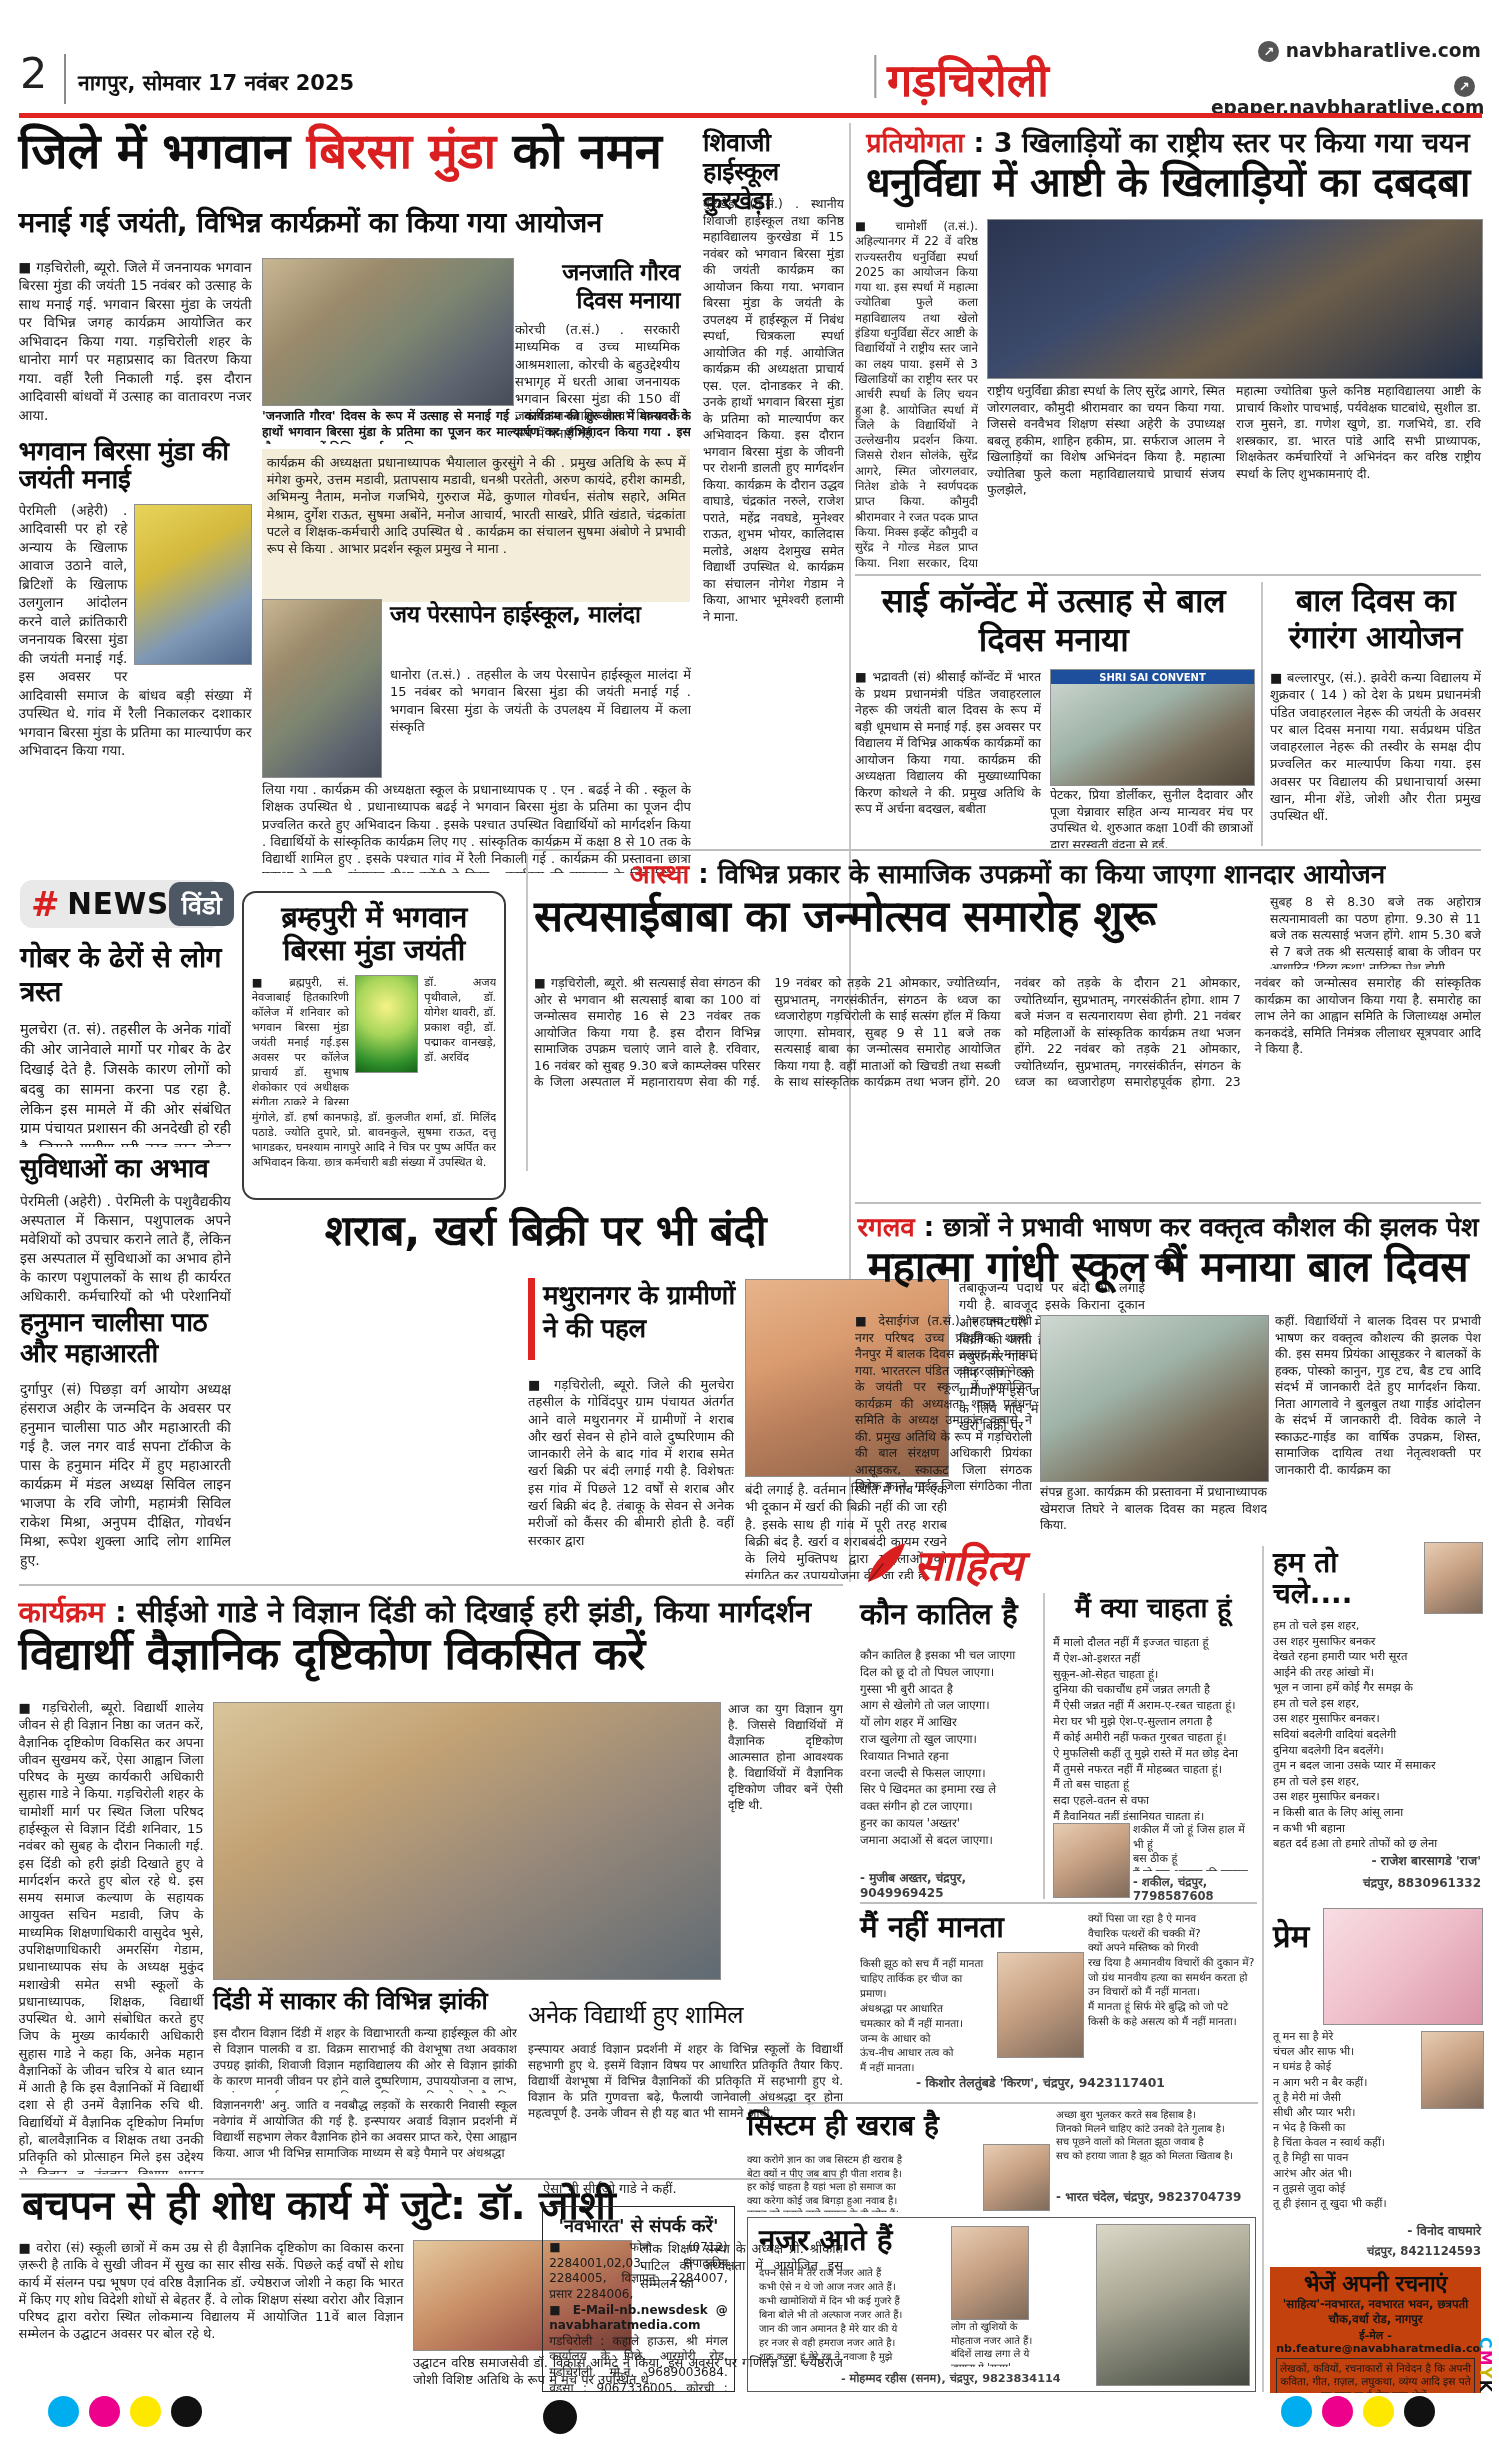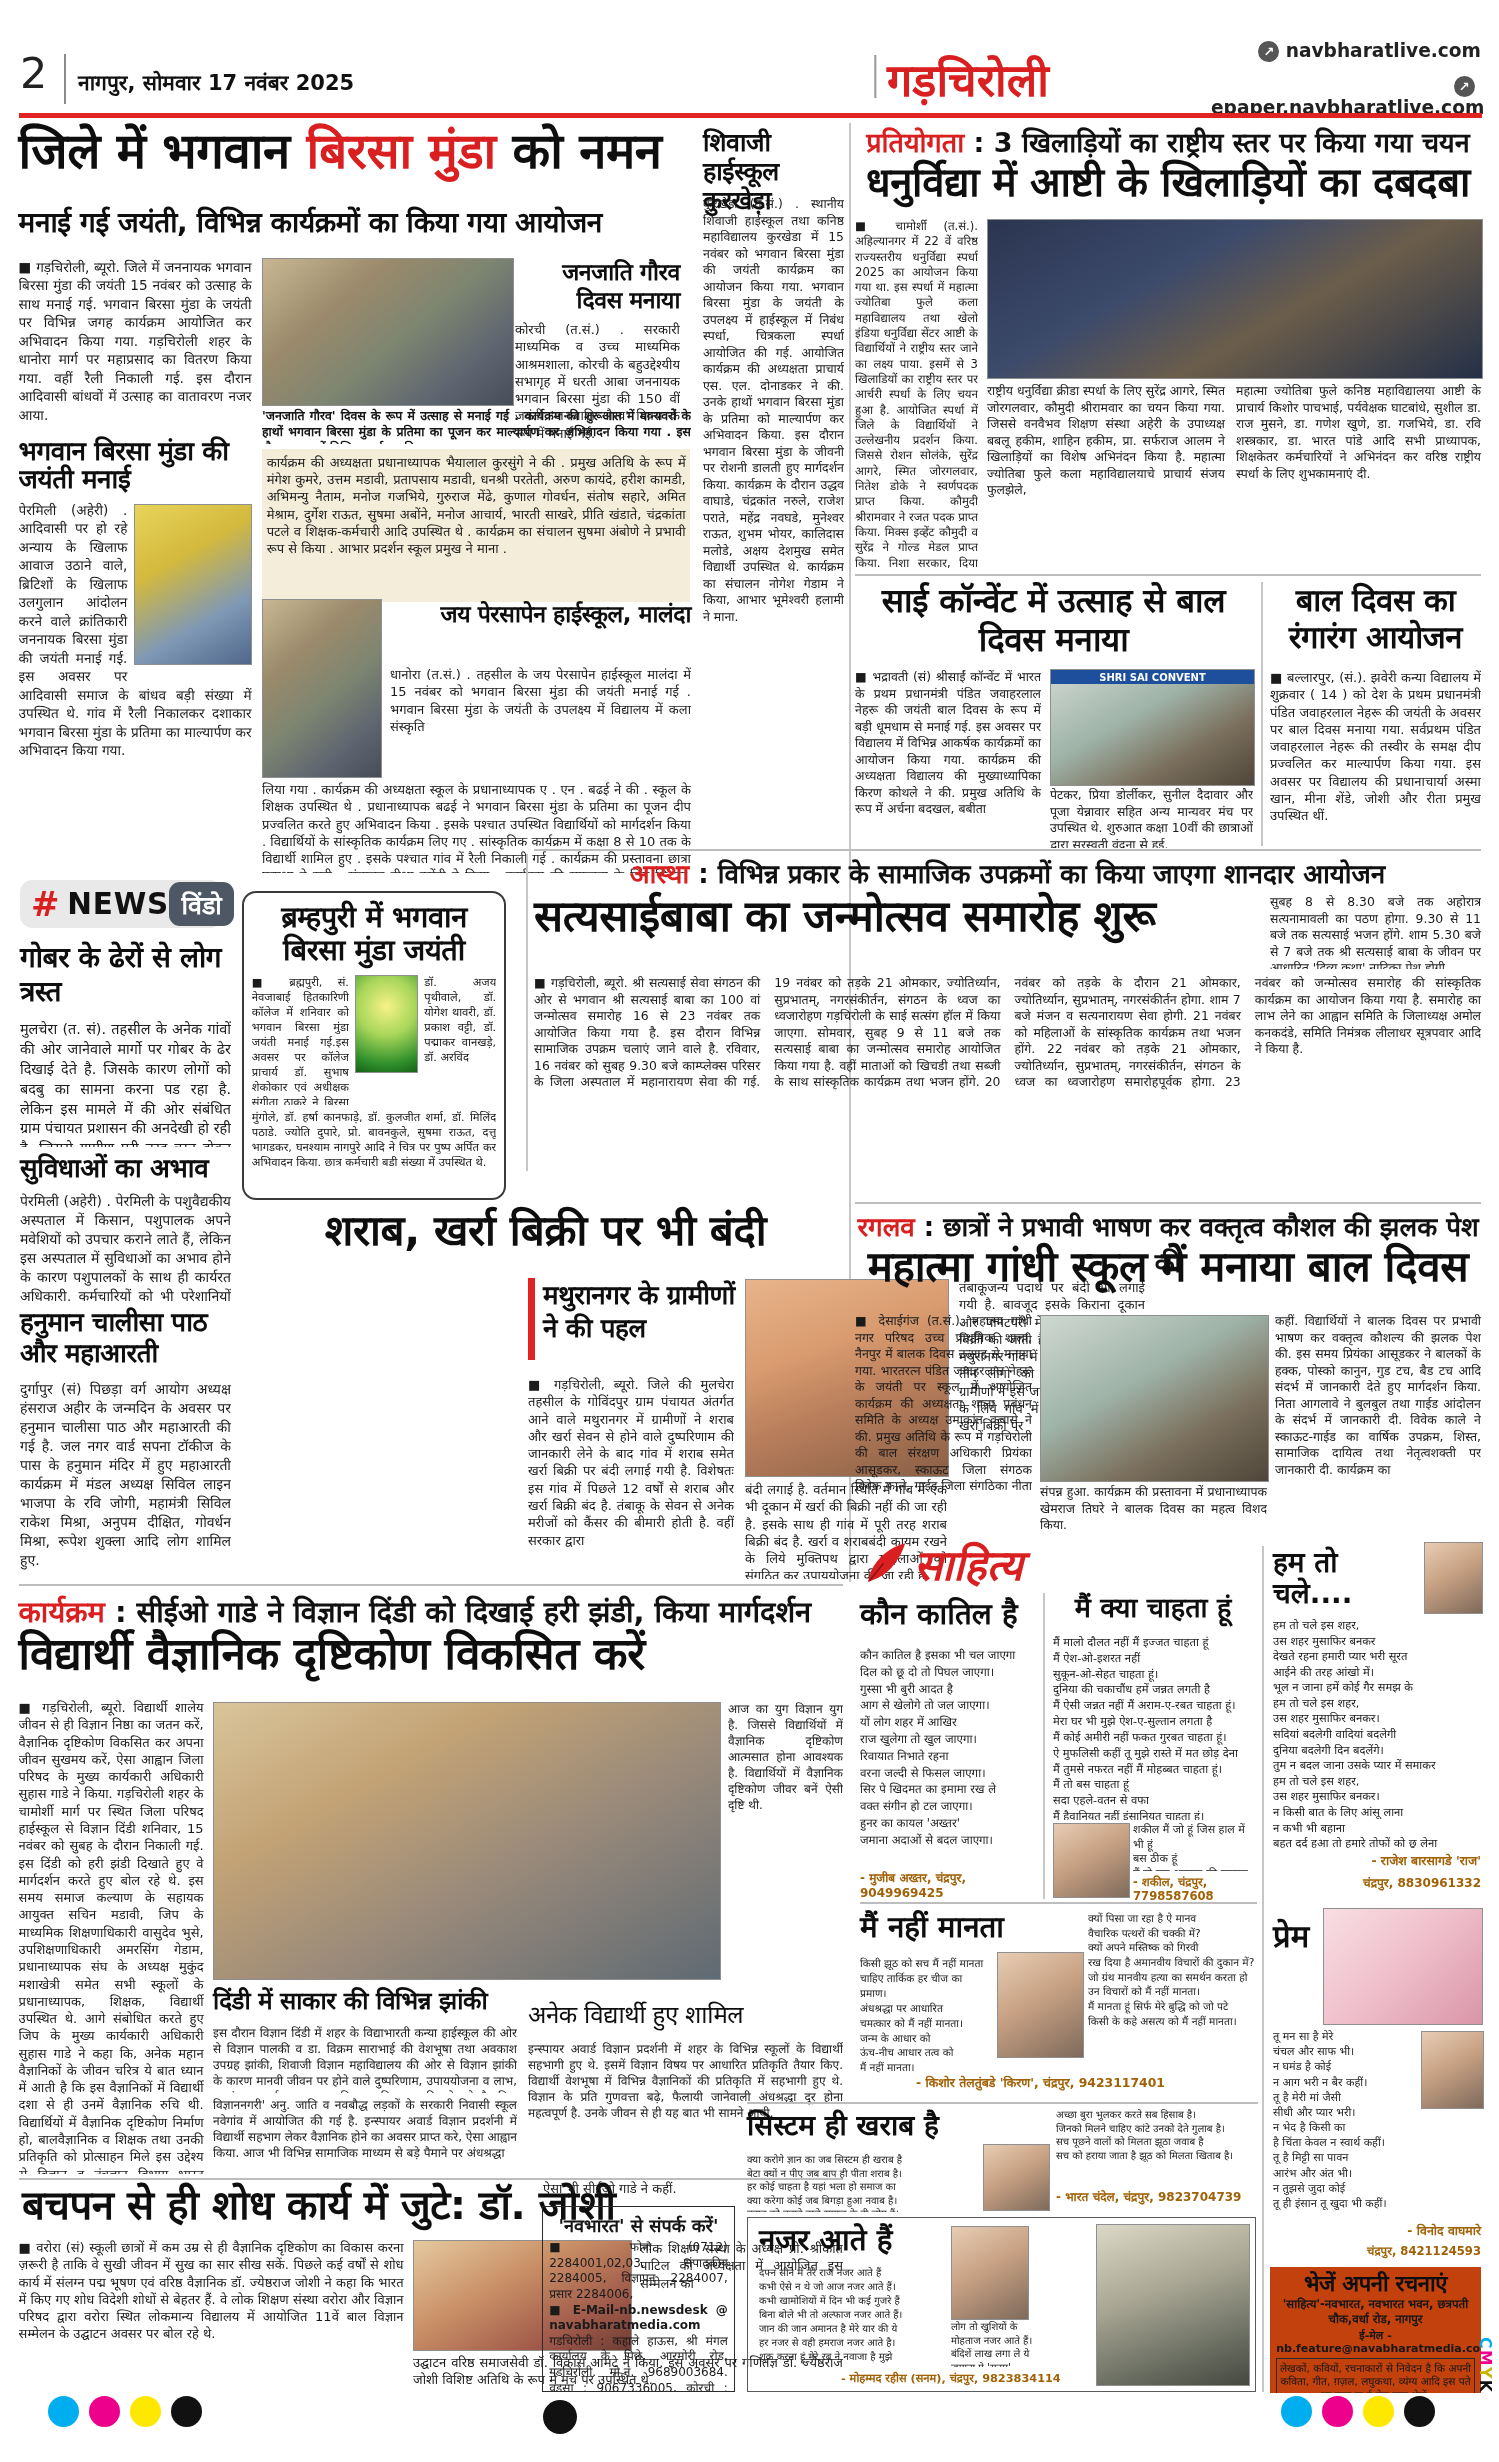--- a/index.html
+++ b/index.html
@@ -19,21 +19,21 @@
   .ph-street{background:linear-gradient(150deg,#d9c49a 0%,#c2a275 30%,#98897a 60%,#5f6a73 100%);}
   .ph-stage{background:linear-gradient(150deg,#e5c9a0 0%,#c98f66 40%,#a05a4a 75%,#6e3c34 100%);}
   .ph-birsa{background:radial-gradient(circle at 50% 32%,#f6f286 0%,#a8d65a 40%,#2f8f2b 80%,#176217 100%);}
   .ph-yellow{background:linear-gradient(150deg,#e8d45a 0%,#d3b93e 35%,#7f98b5 70%,#50678a 100%);}
   .ph-face{background:linear-gradient(150deg,#e7cdb4 0%,#c8a183 45%,#7e6a5b 100%);}
   .ph-prem{background:linear-gradient(135deg,#f8dee4 0%,#efbecb 50%,#d995a8 100%);}
   .ph-saree{background:linear-gradient(160deg,#dcd8c7 0%,#aaa795 40%,#6c7063 75%,#45483f 100%);}
   .vline{background:#c6c6c6;width:1.6px;}
   .hline{background:#bdbdbd;height:1.6px;}
   .poem-t{font-weight:800;color:#0e0e0e;line-height:1.1;}
-  .attr{font-weight:700;color:#a16207;}
+  .attr{font-weight:700;color:#404040;}
   .dot{width:31px;height:31px;border-radius:50%;display:inline-block;margin-right:10px;}
   .urlrow{font-size:18.6px;color:#222;font-weight:600;}
   .circ{display:inline-block;width:21px;height:21px;border-radius:50%;background:#555;color:#fff;text-align:center;line-height:21px;font-size:13px;margin-right:6.2px;vertical-align:middle;}
   .boxed{border:1.6px solid #2a2a2a;}
 </style>
 </head>
 <body>
 
 <div class="page">
 
@@ -56,21 +56,21 @@
       <span class="ph ph-yellow" style="float:right;width:116px;height:159px;margin:3.1px 0 4.7px 6.2px;display:block;"></span>
       <span>पेरमिली (अहेरी) . आदिवासी पर हो रहे अन्याय के खिलाफ आवाज उठाने वाले, ब्रिटिशों के खिलाफ उलगुलान आंदोलन करने वाले क्रांतिकारी जननायक बिरसा मुंडा की जयंती मनाई गई. इस अवसर पर आदिवासी समाज के बांधव बड़ी संख्या में उपस्थित थे. गांव में रैली निकालकर दशाकार भगवान बिरसा मुंडा के प्रतिमा का माल्यार्पण कर अभिवादन किया गया.</span>
     </div>
   </div>
 
   <div class="abs ph" style="left:262px;top:258px;width:250px;height:146px;"></div>
   <div class="abs cap" style="left:262px;top:408px;width:429px;height:36px;overflow:hidden;">'जनजाति गौरव' दिवस के रूप में उत्साह से मनाई गई . कार्यक्रम की शुरूआत में मान्यवरों के हाथों भगवान बिरसा मुंडा के प्रतिमा का पूजन कर माल्यार्पण कर अभिवादन किया गया . इस दौरान स्कूल में विभिन्न कार्यक्रम किया गया .</div>
   <div class="abs b" style="left:262px;top:449px;width:419px;height:144px;background:#f3edd9;padding:4.7px;font-size:13px;">कार्यक्रम की अध्यक्षता प्रधानाध्यापक भैयालाल कुरसुंगे ने की . प्रमुख अतिथि के रूप में मंगेश कुमरे, उत्तम मडावी, प्रतापसाय मडावी, धनश्री परतेती, अरुण कायंदे, हरीश कामडी, अभिमन्यु नैताम, मनोज गजभिये, गुरुराज मेंढे, कुणाल गोवर्धन, संतोष सहारे, अमित मेश्राम, दुर्गेश राऊत, सुषमा अबोंने, मनोज आचार्य, भारती साखरे, प्रीति खंडाते, चंद्रकांता पटले व शिक्षक-कर्मचारी आदि उपस्थित थे . कार्यक्रम का संचालन सुषमा अंबोणे ने प्रभावी रूप से किया . आभार प्रदर्शन स्कूल प्रमुख ने माना .</div>
 
   <div class="abs ph" style="left:262px;top:599px;width:118px;height:177px;"></div>
-  <div class="abs hl" style="left:390px;top:602px;width:301px;font-size:23px;text-align:right;">जय पेरसापेन हाईस्कूल, मालंदा</div>
+  <div class="abs hl" style="left:390px;top:602px;width:301px;font-size:23px;">जय पेरसापेन हाईस्कूल, मालंदा</div>
   <div class="abs b" style="left:390px;top:666px;width:301px;height:109px;font-size:13px;">धानोरा (त.सं.) . तहसील के जय पेरसापेन हाईस्कूल मालंदा में 15 नवंबर को भगवान बिरसा मुंडा की जयंती मनाई गई . भगवान बिरसा मुंडा के जयंती के उपलक्ष्य में विद्यालय में कला संस्कृति</div>
   <div class="abs b" style="left:262px;top:781px;width:429px;height:92px;font-size:13px;">लिया गया . कार्यक्रम की अध्यक्षता स्कूल के प्रधानाध्यापक ए . एन . बढई ने की . स्कूल के शिक्षक उपस्थित थे . प्रधानाध्यापक बढई ने भगवान बिरसा मुंडा के प्रतिमा का पूजन दीप प्रज्वलित करते हुए अभिवादन किया . इसके पश्चात उपस्थित विद्यार्थियों को मार्गदर्शन किया . विद्यार्थियों के सांस्कृतिक कार्यक्रम लिए गए . सांस्कृतिक कार्यक्रम में कक्षा 8 से 10 तक के विद्यार्थी शामिल हुए . इसके पश्चात गांव में रैली निकाली गई . कार्यक्रम की प्रस्तावना छात्रा प्रत्यूक्षा ने रखी . संचालन दीक्षा उसेंडी ने किया . कार्यक्रम की सफलता के लिए शिक्षक, शिक्षकेतर, कर्मचारी व विद्यार्थियों ने प्रयास किया .</div>
 
   <div class="abs hl" style="left:515px;top:259px;width:165px;font-size:23px;line-height:1.2;text-align:right;">जनजाति गौरव दिवस मनाया</div>
   <div class="abs b" style="left:515px;top:321px;width:165px;height:120px;font-size:13px;">कोरची (त.सं.) . सरकारी माध्यमिक व उच्च माध्यमिक आश्रमशाला, कोरची के बहुउद्देश्यीय सभागृह में धरती आबा जननायक भगवान बिरसा मुंडा की 150 वीं जयंती 'जनजाति गौरव' दिवस के रूप में मनाई गई.</div>
 
   <div class="abs hl" style="left:703px;top:129px;width:141px;font-size:25px;line-height:1.15;">शिवाजी हाईस्कूल कुरखेड़ा</div>
   <div class="abs b" style="left:703px;top:196px;width:141px;height:677px;font-size:12.4px;">कुरखेडा (त.सं.) . स्थानीय शिवाजी हाईस्कूल तथा कनिष्ठ महाविद्यालय कुरखेडा में 15 नवंबर को भगवान बिरसा मुंडा की जयंती कार्यक्रम का आयोजन किया गया. भगवान बिरसा मुंडा के जयंती के उपलक्ष्य में हाईस्कूल में निबंध स्पर्धा, चित्रकला स्पर्धा आयोजित की गई. आयोजित कार्यक्रम की अध्यक्षता प्राचार्य एस. एल. दोनाडकर ने की. उनके हाथों भगवान बिरसा मुंडा के प्रतिमा को माल्यार्पण कर अभिवादन किया. इस दौरान भगवान बिरसा मुंडा के जीवनी पर रोशनी डालती हुए मार्गदर्शन किया. कार्यक्रम के दौरान उद्धव वाघाडे, चंद्रकांत नरुले, राजेश पराते, महेंद्र नवघडे, मुनेश्वर राऊत, शुभम भोयर, कालिदास मलोडे, अक्षय देशमुख समेत विद्यार्थी उपस्थित थे. कार्यक्रम का संचालन नोगेश गेडाम ने किया, आभार भूमेश्वरी हलामी ने माना.</div>
 
   <div class="abs vline" style="left:849px;top:123px;height:1459px;"></div>

